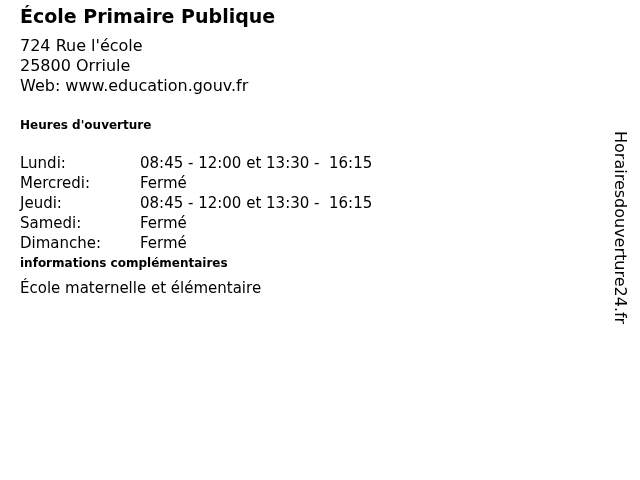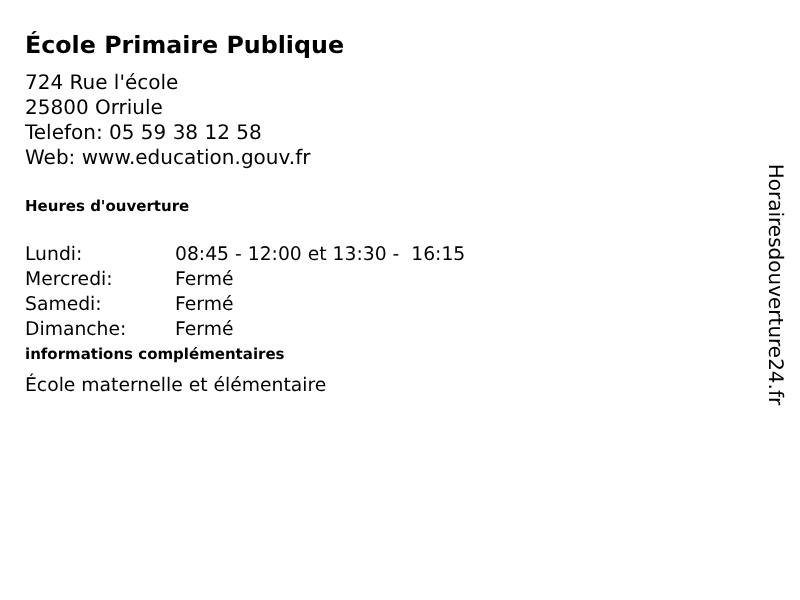--- a/index.html
+++ b/index.html
@@ -13,21 +13,21 @@
     color: #000000;
   }
   .page {
     position: relative;
     width: 640px;
     height: 480px;
     background: #ffffff;
   }
   .content {
     position: absolute;
-    top: 22px;
+    top: 2px;
     left: 20px;
     right: 40px;
   }
   h1.title {
     font-size: 19px;
     font-weight: bold;
     margin: 0;
     line-height: 28px;
     letter-spacing: 0;
   }
@@ -78,35 +78,38 @@
 <body>
 
 <div class="page">
   <div class="content">
 
     <h1 class="title">École Primaire Publique</h1>
 
     <div class="address">
       <div>724 Rue l'école</div>
       <div>25800 Orriule</div>
-      <div>Telefon: 05 59 38 12 58</div>
       <div>Web: www.education.gouv.fr</div>
     </div>
 
     <h2 class="section-heading hours-heading">Heures d'ouverture</h2>
 
     <table class="hours-table">
       <tbody>
           <tr>
             <td class="day-col">Lundi:</td>
             <td>08:45 - 12:00 et 13:30 -  16:15</td>
           </tr>
           <tr>
             <td class="day-col">Mercredi:</td>
             <td>Fermé</td>
+          </tr>
+          <tr>
+            <td class="day-col">Jeudi:</td>
+            <td>08:45 - 12:00 et 13:30 -  16:15</td>
           </tr>
           <tr>
             <td class="day-col">Samedi:</td>
             <td>Fermé</td>
           </tr>
           <tr>
             <td class="day-col">Dimanche:</td>
             <td>Fermé</td>
           </tr>
         </tbody>

